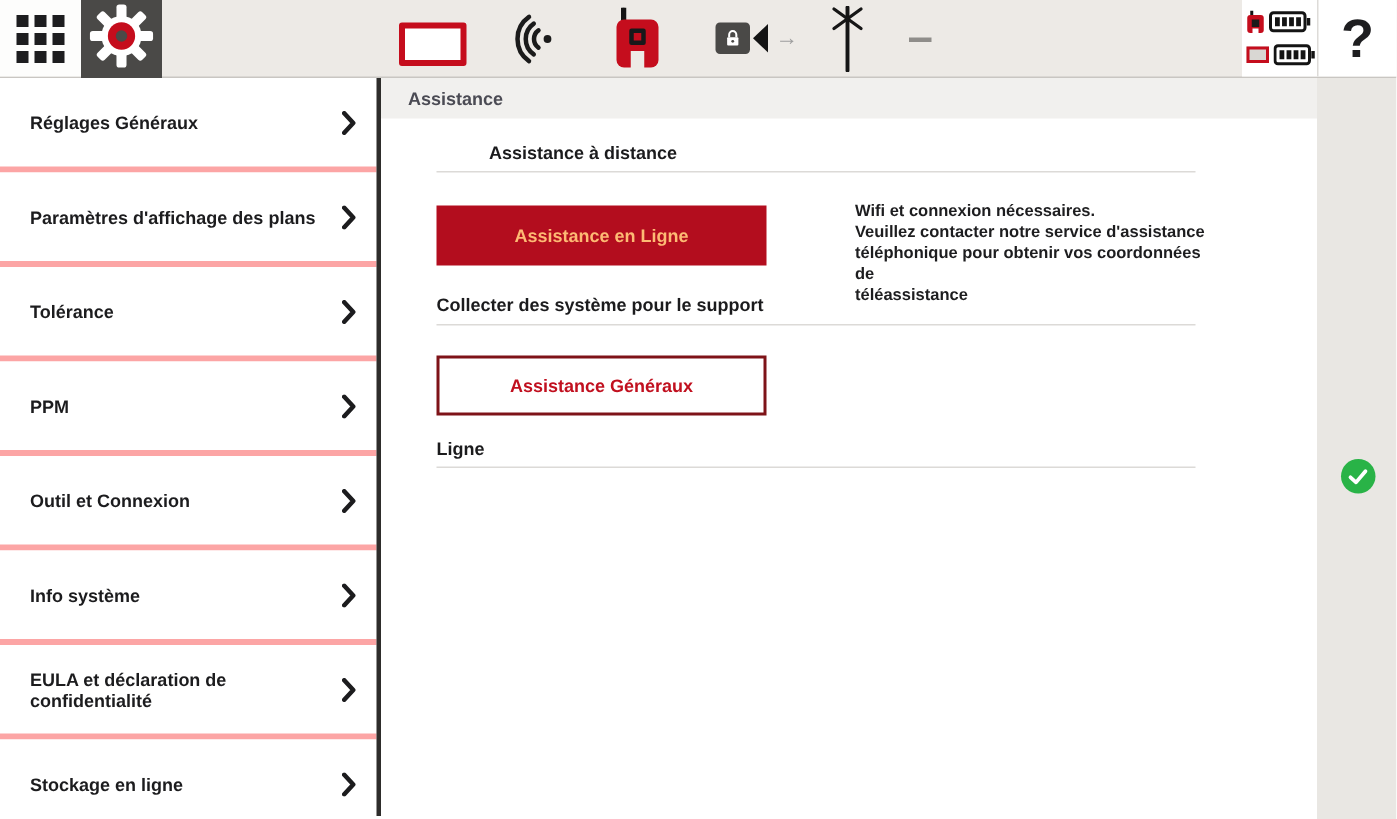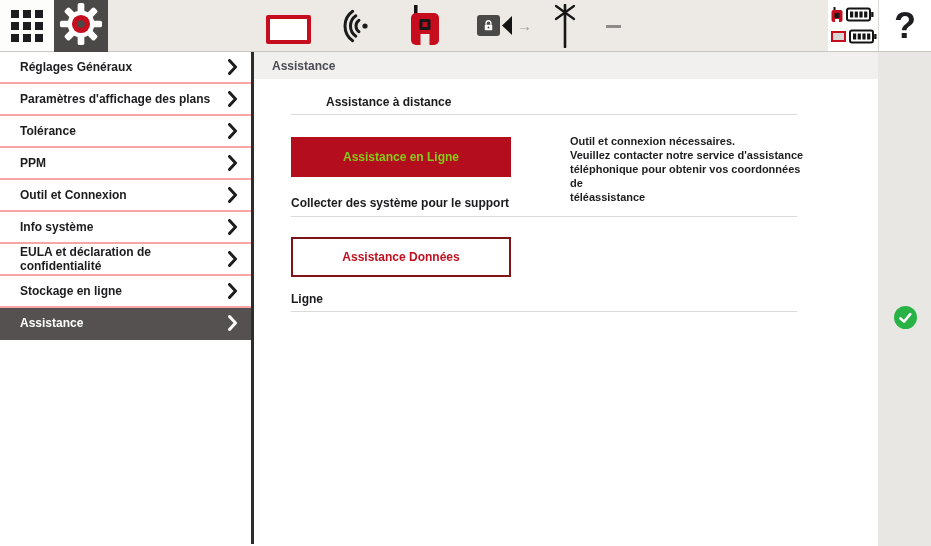--- a/index.html
+++ b/index.html
@@ -32,40 +32,40 @@
   .battery-panel { position:absolute; left:828px; top:0; width:50px; height:51px; background:#ffffff;
                    display:flex; flex-direction:column; justify-content:center; gap:5px; padding-left:3px; }
   .batt-row { display:flex; align-items:center; gap:3px; height:17px; }
   .mini-rect { width:15px; height:11px; border:2px solid #c50d1d; background:#d9d7d3; }
   .help-btn { position:absolute; left:878px; top:0; width:53px; height:51px; background:#ffffff;
               border-left:1px solid #dddbd8; display:flex; align-items:center; justify-content:center; }
   .help-q { font-size:36px; color:#1e1e20; }
 
   
   .sidebar { position:absolute; left:0; top:52px; width:251px; background:#fff; }
-  .side-item { height:32px; border-bottom:2px solid #fca5a5; background:#fff;
+  .side-item { height:63px; border-bottom:4px solid #fca5a5; background:#fff;
                display:flex; align-items:center; justify-content:space-between;
                padding:0 13px 0 20px; font-size:12px; color:#1c1c1e; cursor:pointer; }
   .side-item.selected { background:#545150; color:#ffffff; border-bottom-color:#545150; }
   .chev { display:flex; align-items:center; }
   .vline { position:absolute; left:251px; top:52px; width:3px; height:492px; background:#2e2d2b; }
 
   
   .content { position:absolute; left:254px; top:52px; width:624px; height:494px; background:#fff; }
   .content-header { position:absolute; left:0; top:0; width:624px; height:27px; background:#f1f0ee;
                     display:flex; align-items:center; padding-left:18px;
                     font-size:12px; color:#4b4b54; }
   .section-title { position:absolute; left:37px; font-size:12px; color:#1b1b1d; }
   .hairline { position:absolute; left:37px; width:506px; height:1px; background:#dcdad7; }
   .t1 { top:43px;margin-left:35px; } .l1 { top:62px; }
   .t2 { top:144px; } .l2 { top:164px; }
   .t3 { top:240px; } .l3 { top:259px; }
   .btn { position:absolute; left:37px; width:220px; height:40px; font-family:inherit;
          font-weight:bold; font-size:12px; cursor:pointer; }
-  .btn-primary { top:85px; background:#b30d1e; color:#84cc16; border:none; }
+  .btn-primary { top:85px; background:#b30d1e; color:#fdba74; border:none; }
   .btn-outline { top:185px; background:#ffffff; color:#c1101f; border:2px solid #7e1318; }
   .note { position:absolute; left:316px; top:82px; width:240px; font-size:11px;
           line-height:14px; color:#1d1d1f; white-space:pre-line; }
 
   
   .right-strip { position:absolute; left:878px; top:52px; width:53px; height:494px; background:#e9e7e3; }
   .check-btn { position:absolute; left:16px; top:254px; width:23px; height:23px; border-radius:50%;
                background:#29b347; display:flex; align-items:center; justify-content:center; cursor:pointer; }
 </style>
 </head>
@@ -263,29 +263,29 @@
 
 <div class="content">
   <div class="content-header">
     <span>Assistance</span>
   </div>
 
   <div class="section-title t1">Assistance à distance</div>
   <div class="hairline l1"></div>
 
   <button class="btn btn-primary">Assistance en Ligne</button>
-  <div class="note">Outil et connexion nécessaires.
+  <div class="note">Wifi et connexion nécessaires.
 Veuillez contacter notre service d'assistance
 téléphonique pour obtenir vos coordonnées de
 téléassistance</div>
 
   <div class="section-title t2">Collecter des système pour le support</div>
   <div class="hairline l2"></div>
 
-  <button class="btn btn-outline">Assistance Données</button>
+  <button class="btn btn-outline">Assistance Généraux</button>
 
   <div class="section-title t3">Ligne</div>
   <div class="hairline l3"></div>
 </div>
 
 <div class="right-strip">
   <div class="check-btn">
     <svg width="17" height="17" viewBox="0 0 23 23" fill="none" stroke="#ffffff" stroke-width="3.4" stroke-linecap="round" stroke-linejoin="round">
       <polyline points="4.5,12.5 9.5,17 18,7"></polyline>
     </svg>

